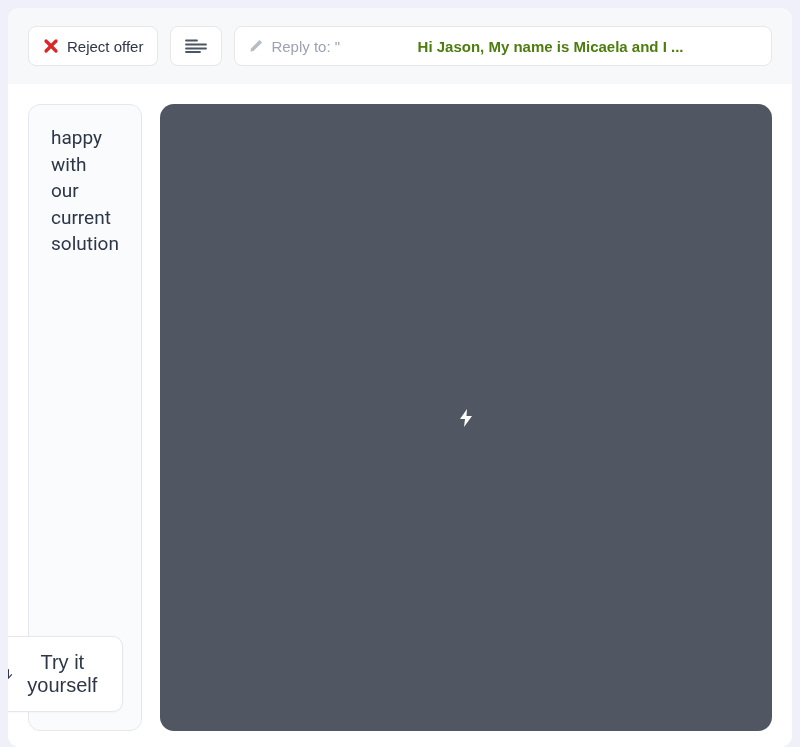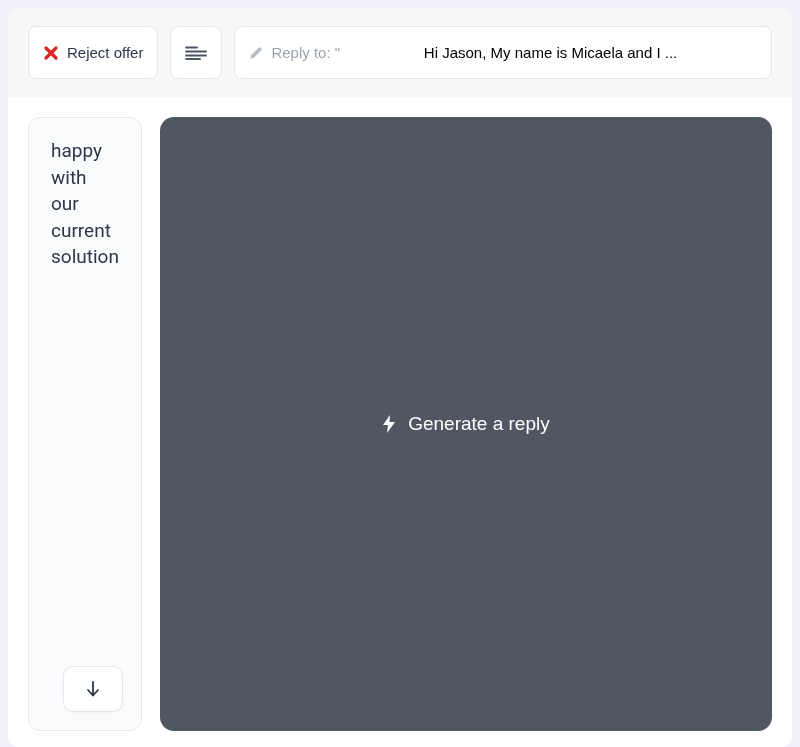--- a/index.html
+++ b/index.html
@@ -37,43 +37,44 @@
       border: 1px solid #e5e7ec;
       border-radius: 8px;
       padding: 10px 14px;
       display: flex;
       align-items: center;
       gap: 8px;
       font-size: 15px;
       color: #2d3748;
       cursor: pointer;
       white-space: nowrap;
-      height: 53px;
+      height: 40px;
       justify-content: center;
     }
     .tool-btn.reply-btn {
       flex: 1;
       min-width: 0;
       overflow: hidden;
     }
     .reply-inner {
       display: flex;
       align-items: center;
       gap: 4px;
       min-width: 0;
       overflow: hidden;
       width: 100%;
     }
     .reply-quoted {
-      color: #000000;
+      color: #4d7c0f;
       white-space: nowrap;
       overflow: hidden;
       text-overflow: ellipsis;
       flex: 1;
       min-width: 0;
+      font-weight: bold;
     }
     .icon-x {
       width: 16px;
       height: 16px;
       flex-shrink: 0;
     }
     .icon-person {
       width: 14px;
       height: 14px;
       flex-shrink: 0;
@@ -194,24 +195,24 @@
   </div>
 
   <div class="main-area">
     <div class="textarea-wrapper">
       <div class="textarea-content">happy with our current solution</div>
       <button class="try-btn">
         <svg class="icon-arrow-down" viewBox="0 0 14 16" fill="none" stroke="#2d3748" stroke-width="1.8" stroke-linecap="round" stroke-linejoin="round">
           <line x1="7" y1="1" x2="7" y2="14"></line>
           <polyline points="2,9 7,14.5 12,9"></polyline>
         </svg>
+        <span>Try it yourself</span>
       </button>
     </div>
 
     <button class="generate-btn">
       <svg class="icon-bolt" viewBox="0 0 14 18" fill="#ffffff">
         <path d="M8 0 L1 10 L6 10 L5 18 L13 7 L7.5 7 Z"></path>
       </svg>
-      <span>Generate a reply</span>
     </button>
   </div>
 
 </div>
 
 </body></html>

